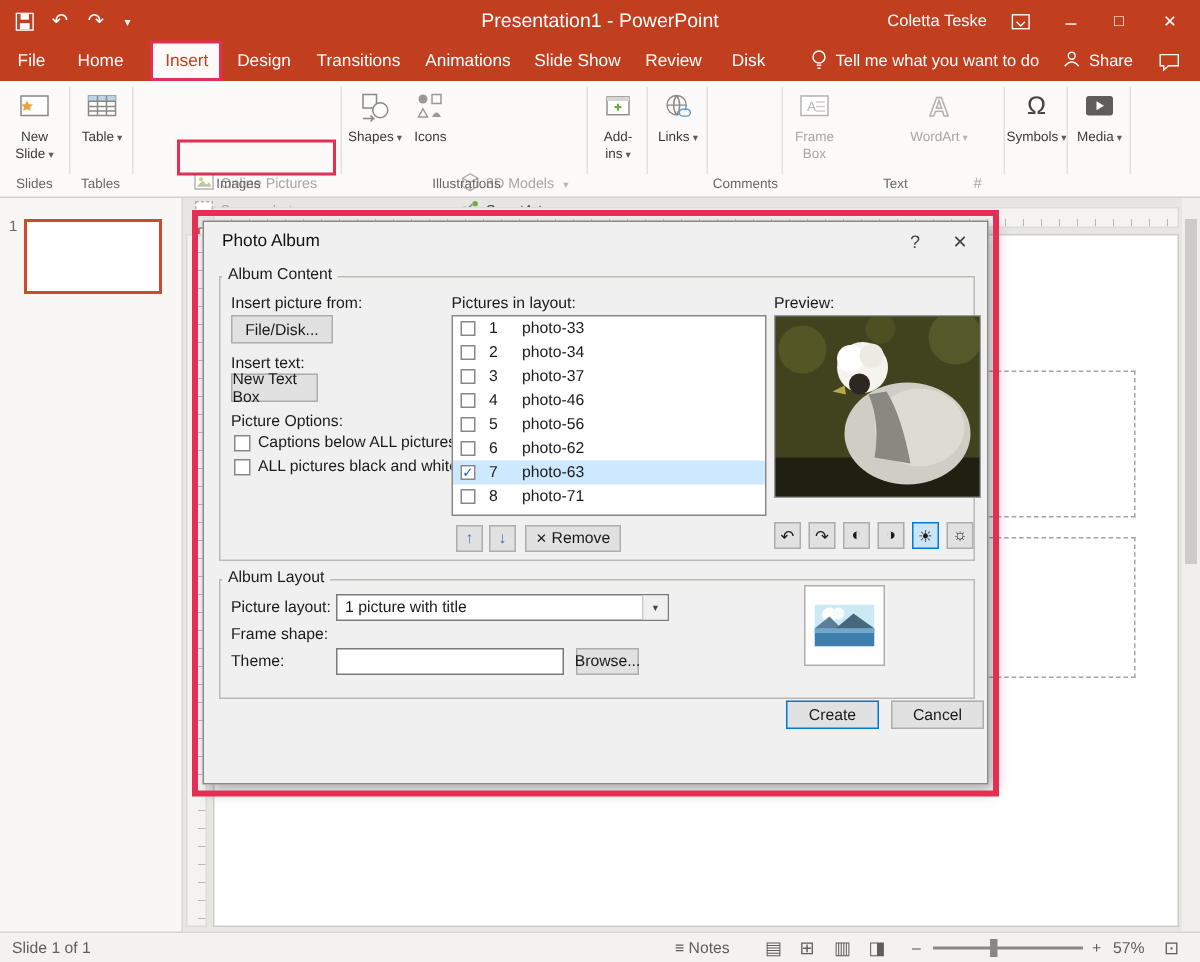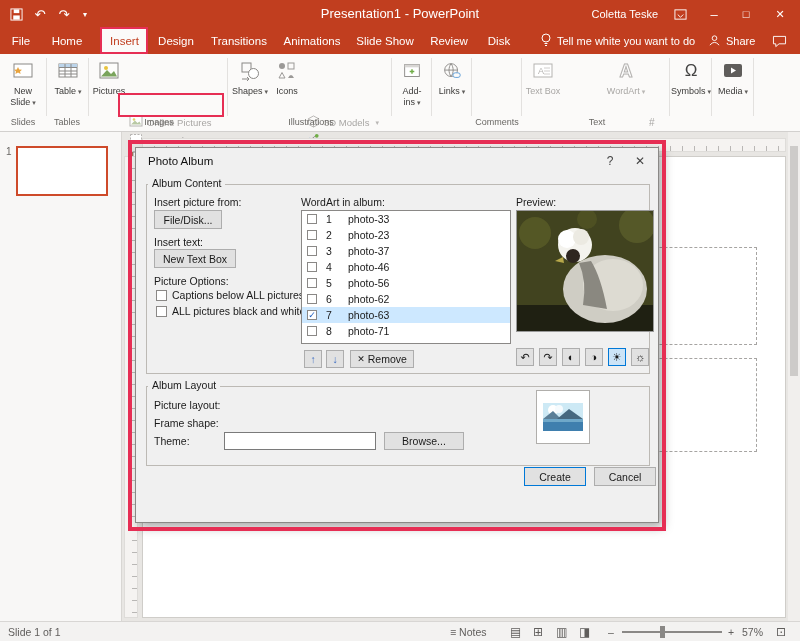--- a/index.html
+++ b/index.html
@@ -101,21 +101,21 @@
   <span class="tab" style="left:350px;width:70px">Slide Show</span>
   <span class="tab" style="left:424px;width:50px">Review</span>
   <span class="tab" style="left:478px;width:42px">Disk</span>
   <span class="tellme" style="left:540px">
     <span>
       <svg width="12" height="14" viewBox="0 0 12 14">
           <circle cx="6" cy="5" r="4" fill="none" stroke="#fff"></circle>
           <path d="M4.5 10.5 h3 M5 12.5 h2" stroke="#fff"></path>
         </svg>
     </span>
-    <span>Tell me white you want to do</span>
+    <span>Tell me what you want to do</span>
   </span>
   <span class="tellme" style="left:708px">
     <span>
       <svg width="13" height="13" viewBox="0 0 14 14">
           <circle cx="7" cy="4.5" r="2.5" fill="none" stroke="#fff"></circle>
           <path d="M2 12 q5 -6 10 0" fill="none" stroke="#fff"></path>
         </svg>
     </span>
     <span>Share</span>
   </span>
@@ -146,30 +146,20 @@
           <rect x="3" y="5" width="18" height="13" fill="#fff" stroke="#8a8886"></rect>
           <rect x="3" y="5" width="18" height="3.5" fill="#bcd4ea"></rect>
           <path d="M3 8.5 h18 M3 12 h18 M3 15 h18 M9 5 v13 M15 5 v13" stroke="#8a8886" fill="none"></path>
         </svg>
     </span>
     <span class="rlabel"><span>Table</span><span class="caret">▾</span></span>
   </div>
   <div class="vsep" style="left:88px"></div>
   <div class="grouplabel" style="left:46px;width:42px">Tables</div>
 
-  <div class="rbtn" style="left:91px;width:36px">
-    <span class="ric">
-      <svg width="24" height="24" viewBox="0 0 24 24">
-          <rect x="3" y="4" width="18" height="15" fill="#fdfdfb" stroke="#8a8886"></rect>
-          <circle cx="9" cy="9" r="2" fill="#e8c33d"></circle>
-          <path d="M4 17.5 L10 11 L14 15 L17 12 L20 17.5 Z" fill="#7aa45c"></path>
-        </svg>
-    </span>
-    <span class="rlabel">Pictures</span>
-  </div>
   <div class="smallrow disabled" style="left:129px;top:60px">
     <span>
       <svg width="14" height="13" viewBox="0 0 14 13">
           <rect x="1" y="1" width="12" height="10" fill="#fff" stroke="#b5b3b1"></rect>
           <circle cx="5" cy="4.5" r="1.3" fill="#ddd06e"></circle>
           <path d="M2 9.5 L6 5.5 L8.5 8 L10.5 6.5 L12 9.5 Z" fill="#b9c9a5"></path>
         </svg>
     </span>
     <span>Online Pictures</span>
   </div>
@@ -279,21 +269,21 @@
   <div class="grouplabel" style="left:475px;width:44px">Comments</div>
 
   <div class="rbtn disabled" style="left:525px;width:36px">
     <span class="ric">
       <svg width="24" height="24" viewBox="0 0 24 24">
           <rect x="3" y="5" width="18" height="13" fill="#fff" stroke="#b5b3b1"></rect>
           <text x="7" y="15" font-size="9" fill="#b5b3b1" font-family="sans-serif">A</text>
           <path d="M13 9 h6 M13 12 h6 M13 15 h6" stroke="#d0cecd"></path>
         </svg>
     </span>
-    <span class="rlabel">Text Box</span>
+    <span class="rlabel">Frame Box</span>
   </div>
   <div class="rbtn disabled" style="left:607px;width:38px">
     <span class="ric" style="font-size:18px;font-weight:bold;color:#fff;-webkit-text-stroke:1px #b5b3b1;text-shadow:0 0 1px #b5b3b1">
       <span>A</span>
     </span>
     <span class="rlabel"><span>WordArt</span><span class="caret">▾</span></span>
   </div>
   <div class="smallrow disabled" style="left:649px;top:60px;font-size:10px">
       <span>#</span>
     </div>
@@ -345,38 +335,38 @@
   <span class="dlg-title">Photo Album</span>
   <span class="dlg-sys" style="right:34px">?</span>
   <span class="dlg-sys" style="right:4px">✕</span>
 
   <span class="gb-label" style="left:12px;top:29px">Album Content</span>
   <div class="groupbox" style="left:10px;top:36px;width:504px;height:190px"></div>
 
   <span class="lbl" style="left:18px;top:48px">Insert picture from:</span>
   <div class="btn" style="left:18px;top:62px;width:68px;height:19px">File/Disk...</div>
   <span class="lbl" style="left:18px;top:88px">Insert text:</span>
-  <div class="btn" style="left:18px;top:101px;width:82px;height:19px">New Text Box</div>
+  <div class="btn" style="left:18px;top:101px;width:58px;height:19px">New Text Box</div>
   <span class="lbl" style="left:18px;top:127px">Picture Options:</span>
   <span class="cb" style="left:20px;top:142px"></span>
   <span class="lbl" style="left:36px;top:141px">Captions below ALL pictures</span>
   <span class="cb" style="left:20px;top:158px"></span>
   <span class="lbl" style="left:36px;top:157px">ALL pictures black and white</span>
 
-  <span class="lbl" style="left:165px;top:48px">WordArt in album:</span>
+  <span class="lbl" style="left:165px;top:48px">Pictures in layout:</span>
   <div class="listbox">
     <div class="lrow">
         <span class="lcheck"></span>
         <span class="lnum">1</span>
         <span>photo-33</span>
       </div>
     <div class="lrow">
         <span class="lcheck"></span>
         <span class="lnum">2</span>
-        <span>photo-23</span>
+        <span>photo-34</span>
       </div>
     <div class="lrow">
         <span class="lcheck"></span>
         <span class="lnum">3</span>
         <span>photo-37</span>
       </div>
     <div class="lrow">
         <span class="lcheck"></span>
         <span class="lnum">4</span>
         <span>photo-46</span>
@@ -430,24 +420,28 @@
   <div class="btn adjbtn" style="left:380px;top:200px">↶</div>
   <div class="btn adjbtn" style="left:403px;top:200px">↷</div>
   <div class="btn adjbtn" style="left:426px;top:200px">◐</div>
   <div class="btn adjbtn" style="left:449px;top:200px">◑</div>
   <div class="btn adjbtn active" style="left:472px;top:200px">☀</div>
   <div class="btn adjbtn" style="left:495px;top:200px">☼</div>
 
   <span class="gb-label" style="left:12px;top:231px">Album Layout</span>
   <div class="groupbox" style="left:10px;top:238px;width:504px;height:80px"></div>
   <span class="lbl" style="left:18px;top:251px">Picture layout:</span>
+  <div class="combo" style="left:88px;top:248px;width:222px;height:18px">
+    <span>1 picture with title</span>
+    <span class="cbtn">▾</span>
+  </div>
   <span class="lbl" style="left:18px;top:269px">Frame shape:</span>
   <span class="lbl" style="left:18px;top:287px">Theme:</span>
   <input class="tinput" style="left: 88px; top: 284px; width: 152px; height: 18px;" value="">
-  <div class="btn" style="left:248px;top:284px;width:80px;height:18px">Browse...</div>
+  <div class="btn" style="left:248px;top:284px;width:42px;height:18px">Browse...</div>
 
   <div style="position:absolute;left:400px;top:242px;width:54px;height:54px;background:#fff;border:1px solid #b0aeab;display:flex;align-items:center;justify-content:center">
     <svg width="40" height="28" viewBox="0 0 40 28">
       <rect width="40" height="28" fill="#cde9f5"></rect>
       <circle cx="10" cy="7" r="5" fill="#ffffff"></circle>
       <circle cx="16" cy="6" r="4" fill="#f6fbfe"></circle>
       <path d="M0 16 L10 8 L18 16 Z" fill="#5b7f98"></path>
       <path d="M14 16 L26 6 L40 16 Z" fill="#46687f"></path>
       <rect y="16" width="40" height="12" fill="#3f7fae"></rect>
       <rect y="16" width="40" height="3" fill="#6fa8c9"></rect>

